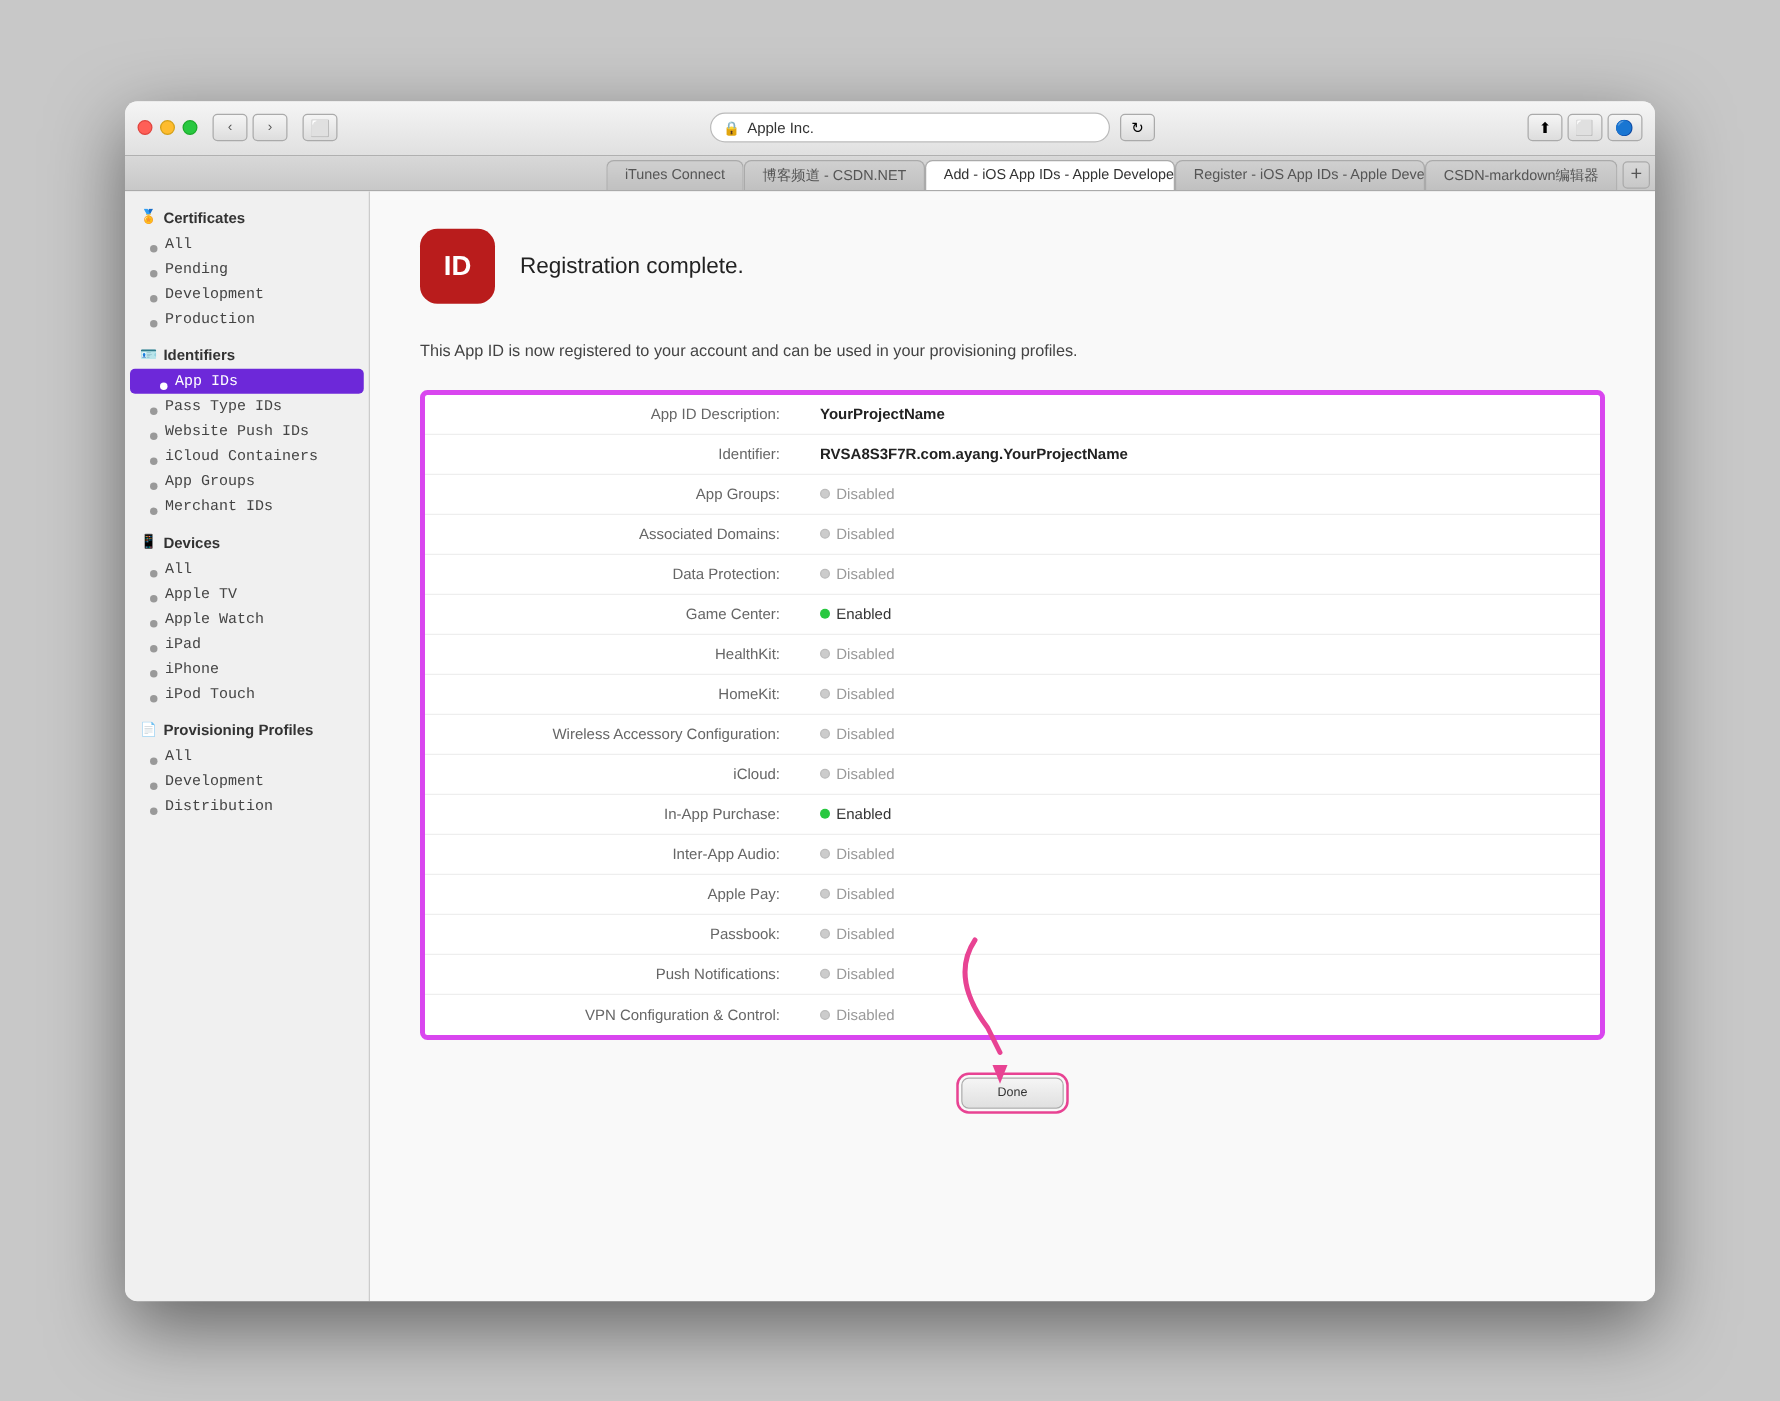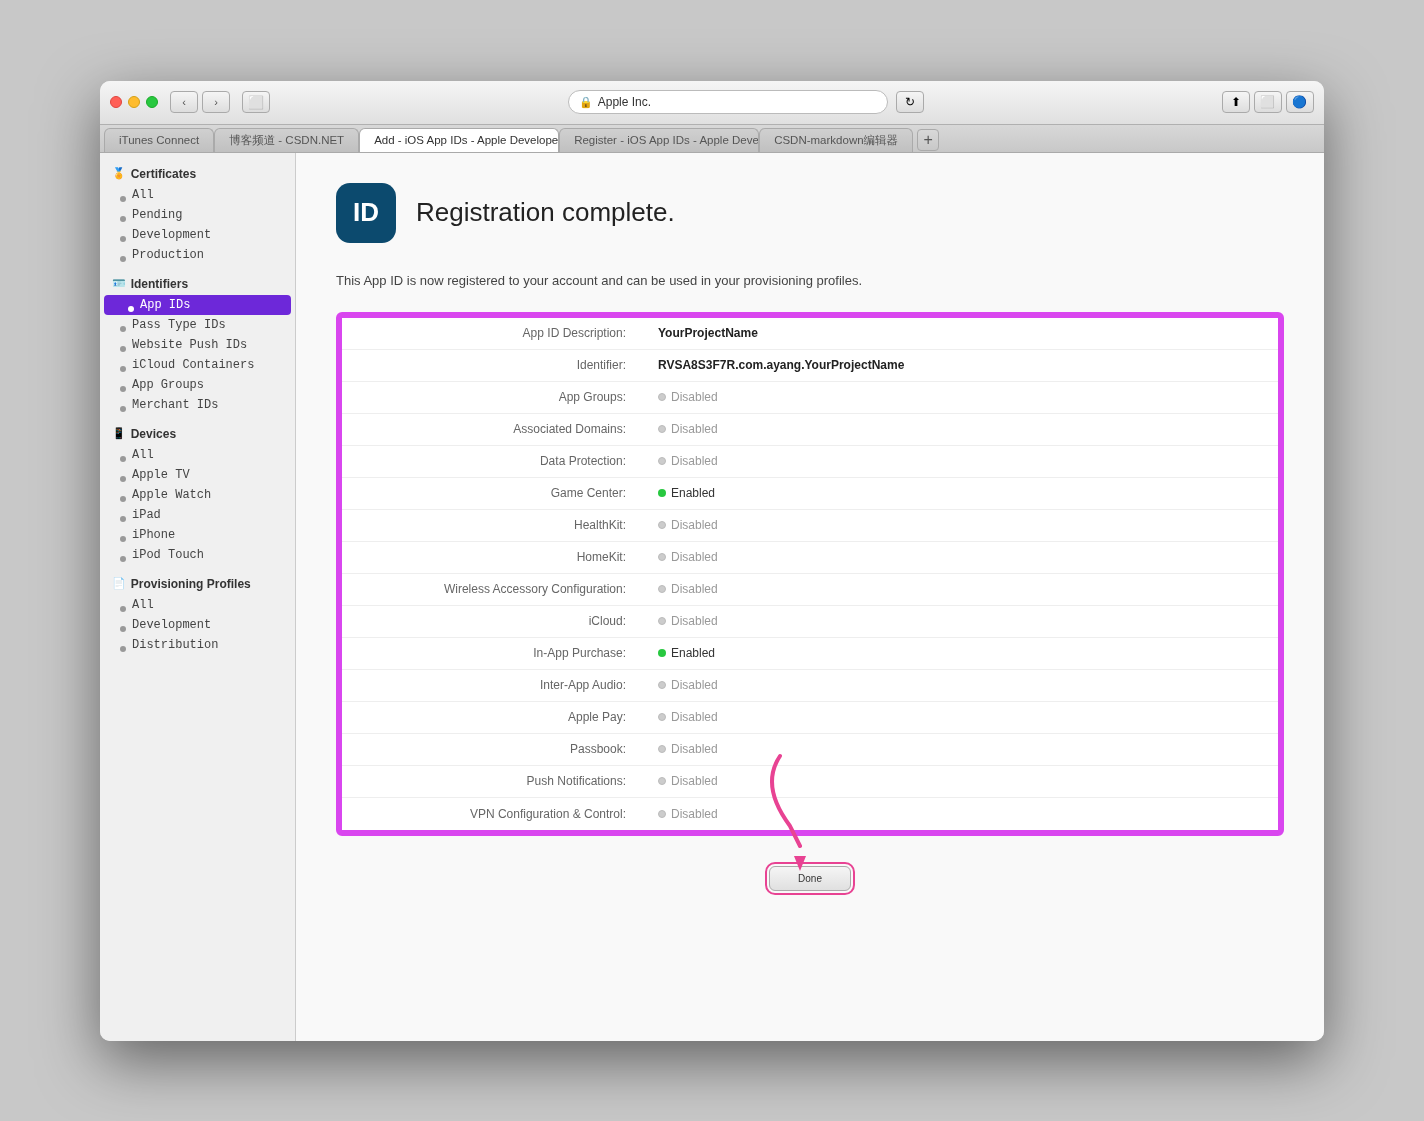--- a/index.html
+++ b/index.html
@@ -115,20 +115,21 @@
     }
     
     .tabs-bar {
       height: 28px;
       background: linear-gradient(to bottom, #d8d8d8, #c8c8c8);
       border-bottom: 1px solid #aaa;
       display: flex;
       align-items: flex-end;
       padding: 0 4px;
       flex-shrink: 0;
+      justify-content: flex-end;
     }
     .tab {
       height: 24px;
       padding: 0 14px;
       border: 1px solid #aaa;
       border-bottom: none;
       border-radius: 6px 6px 0 0;
       display: flex;
       align-items: center;
       font-size: 11.5px;
@@ -223,44 +224,44 @@
     }
     
     .reg-header {
       display: flex;
       align-items: center;
       gap: 20px;
       margin-bottom: 30px;
     }
     .id-icon {
       width: 60px; height: 60px;
-      background: #0c4a6e;
+      background: #b91c1c;
       border-radius: 14px;
       display: flex;
       align-items: center;
       justify-content: center;
       color: white;
-      font-size: 26px;
+      font-size: 22px;
       font-weight: 700;
       flex-shrink: 0;
     }
     .reg-title {
-      font-size: 26px;
+      font-size: 18px;
       font-weight: 400;
       color: #222;
     }
     .reg-description {
       font-size: 13px;
       color: #444;
       margin-bottom: 24px;
     }
     
     .info-card {
       background: white;
-      border: 6px solid #d946ef;
+      border: 4px solid #d946ef;
       border-radius: 6px;
       overflow: hidden;
       margin-bottom: 30px;
     }
     .info-row {
       display: flex;
       border-bottom: 1px solid #eee;
       min-height: 32px;
       align-items: center;
     }

